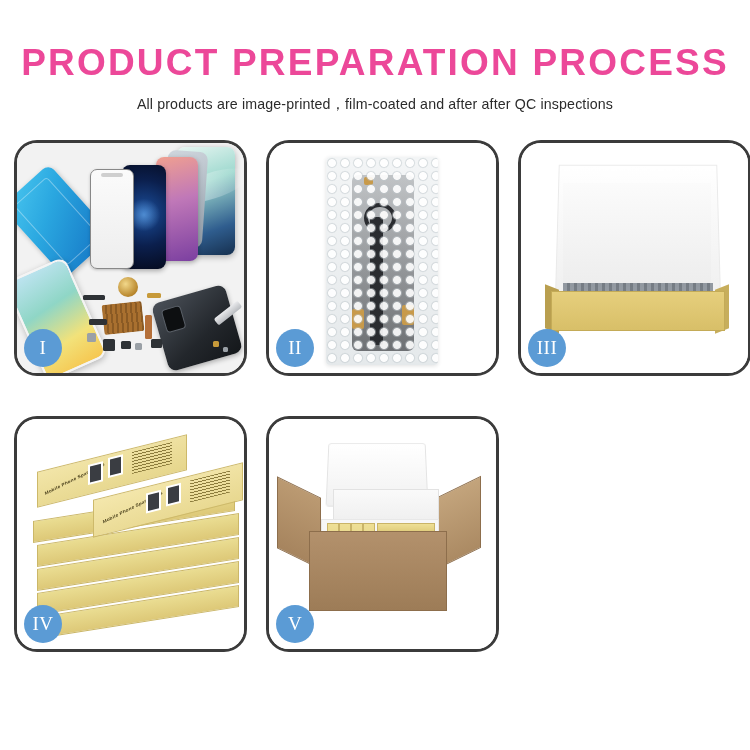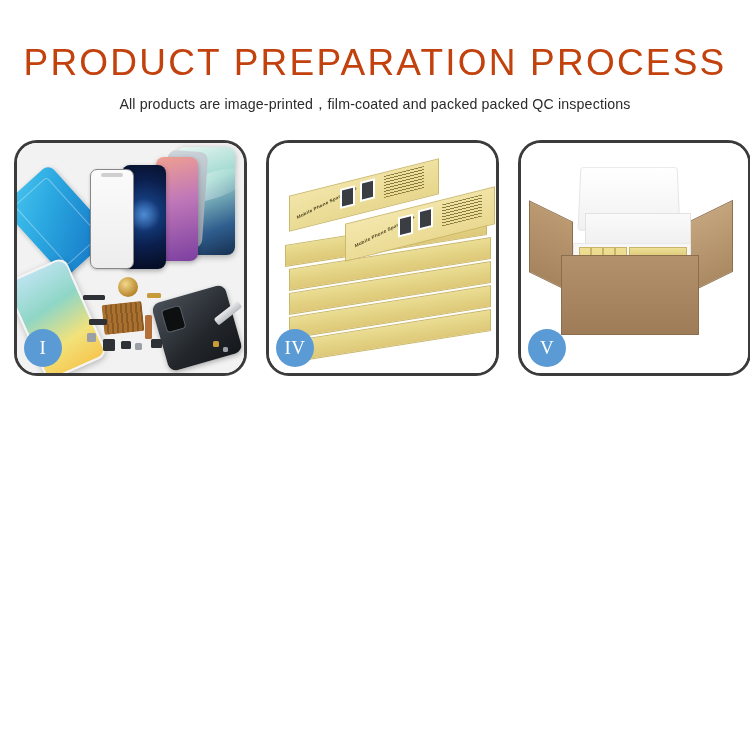--- a/index.html
+++ b/index.html
@@ -10,22 +10,22 @@
     overflow:hidden;
     position:relative;
   }
   .page{width:750px;height:750px;position:relative;}
 
   
   .header{position:absolute;left:0;top:0;width:750px;text-align:center;}
   .title{
     font-size:37px;
     letter-spacing:2.2px;
-    color:#c2410c;
-    font-weight:400;
+    color:#ec4899;
+    font-weight:700;
     margin-top:44px;
     line-height:1;
     white-space:nowrap;
     text-align:center;
   }
   .subtitle{
     font-size:14.2px;
     color:#2b2b2b;
     margin-top:14px;
     letter-spacing:.15px;
@@ -328,21 +328,21 @@
   .c6-tape.t1{left:44px;top:82px;width:16px;height:16px;}
   .c6-tape.t2{left:44px;top:158px;width:16px;height:14px;}
 </style>
 </head>
 <body>
 
 <div class="page">
 
   <div class="header">
     <div class="title">PRODUCT PREPARATION PROCESS</div>
-    <div class="subtitle">All products are image-printed，film-coated and packed packed QC inspections</div>
+    <div class="subtitle">All products are image-printed，film-coated and after after QC inspections</div>
   </div>
 
   <div class="grid">
 
     <div class="cell">
       <div class="scene p1">
         <div class="ph ph-blue"></div>
         <div class="ph ph-teal"></div>
         <div class="ph ph-silver"></div>
         <div class="ph ph-purple"></div>
@@ -361,21 +361,45 @@
         <div class="chip" style="left:86px;top:196px;width:12px;height:12px;"></div>
         <div class="chip" style="left:104px;top:198px;width:10px;height:8px;"></div>
         <div class="chip silver" style="left:118px;top:200px;width:7px;height:7px;"></div>
         <div class="chip" style="left:134px;top:196px;width:11px;height:9px;"></div>
         <div class="chip gold" style="left:196px;top:198px;width:6px;height:6px;"></div>
         <div class="chip silver" style="left:206px;top:204px;width:5px;height:5px;"></div>
       </div>
       <div class="badge">I</div>
     </div>
 
-
+    <div class="cell">
+      <div class="scene p2">
+        <div class="bag">
+          <div class="flex-inner"></div>
+          <div class="flex-strip"></div>
+          <div class="tab-gold a"></div>
+          <div class="tab-gold b"></div>
+          <div class="tab-gold c"></div>
+          <div class="bubbles"></div>
+        </div>
+      </div>
+      <div class="badge">II</div>
+    </div>
+
+    <div class="cell">
+      <div class="scene p3">
+        <div class="b3-lid"></div>
+        <div class="b3-foam"></div>
+        <div class="b3-inner"></div>
+        <div class="b3-lflap"></div>
+        <div class="b3-rflap"></div>
+        <div class="b3-front"></div>
+      </div>
+      <div class="badge">III</div>
+    </div>
 
     <div class="cell">
       <div class="scene p4">
         <div class="stack">
           <div class="sbox layer" style="top:160px;"></div>
           <div class="sbox layer" style="top:136px;"></div>
           <div class="sbox layer" style="top:112px;"></div>
           <div class="sbox layer" style="top:88px;"></div>
           <div class="sbox layer" style="top:64px;left:10px;"></div>
           <div class="sbox sb-top2">

